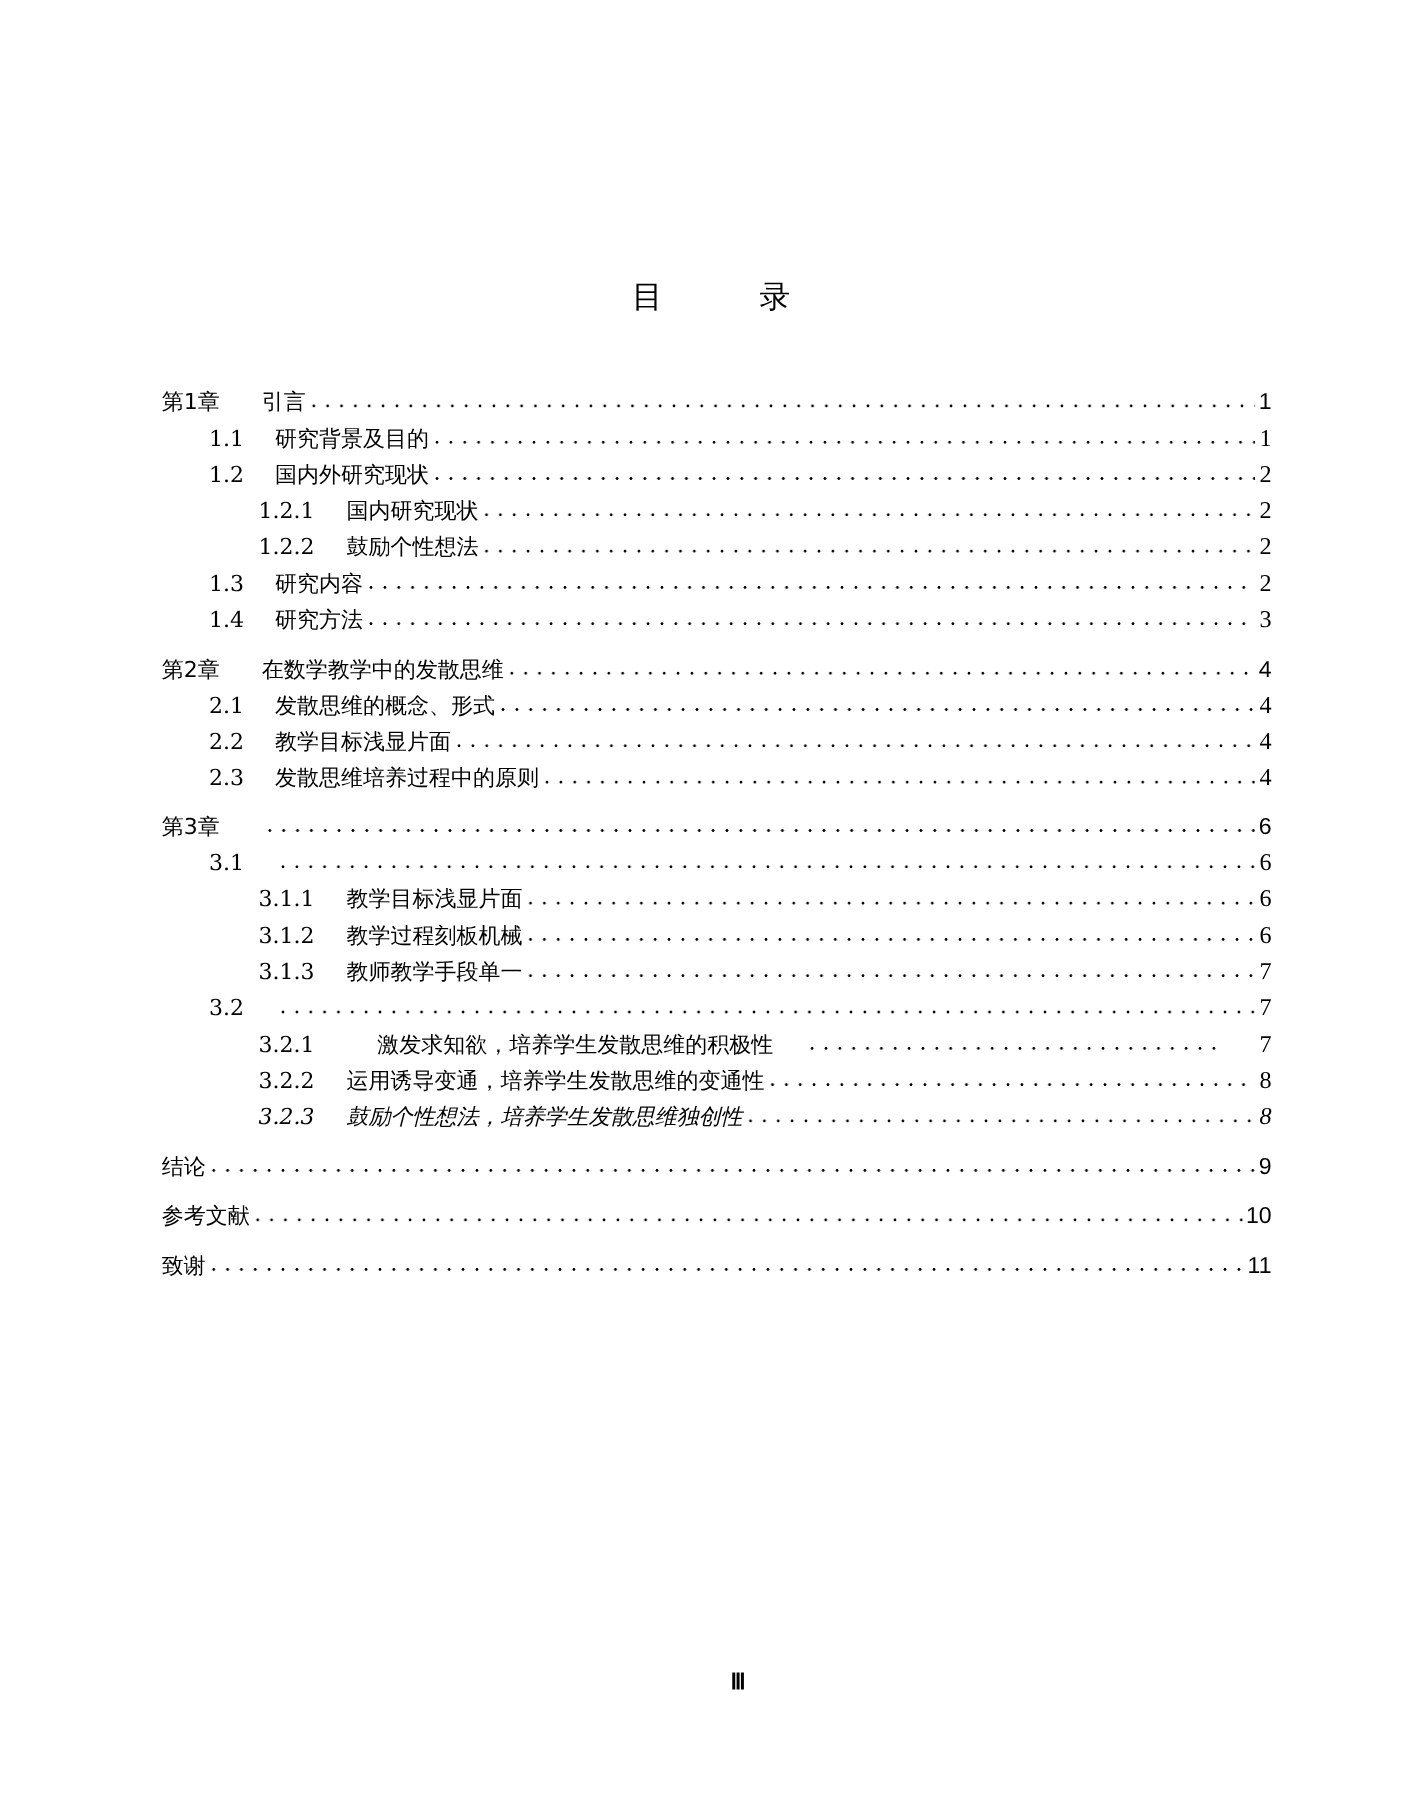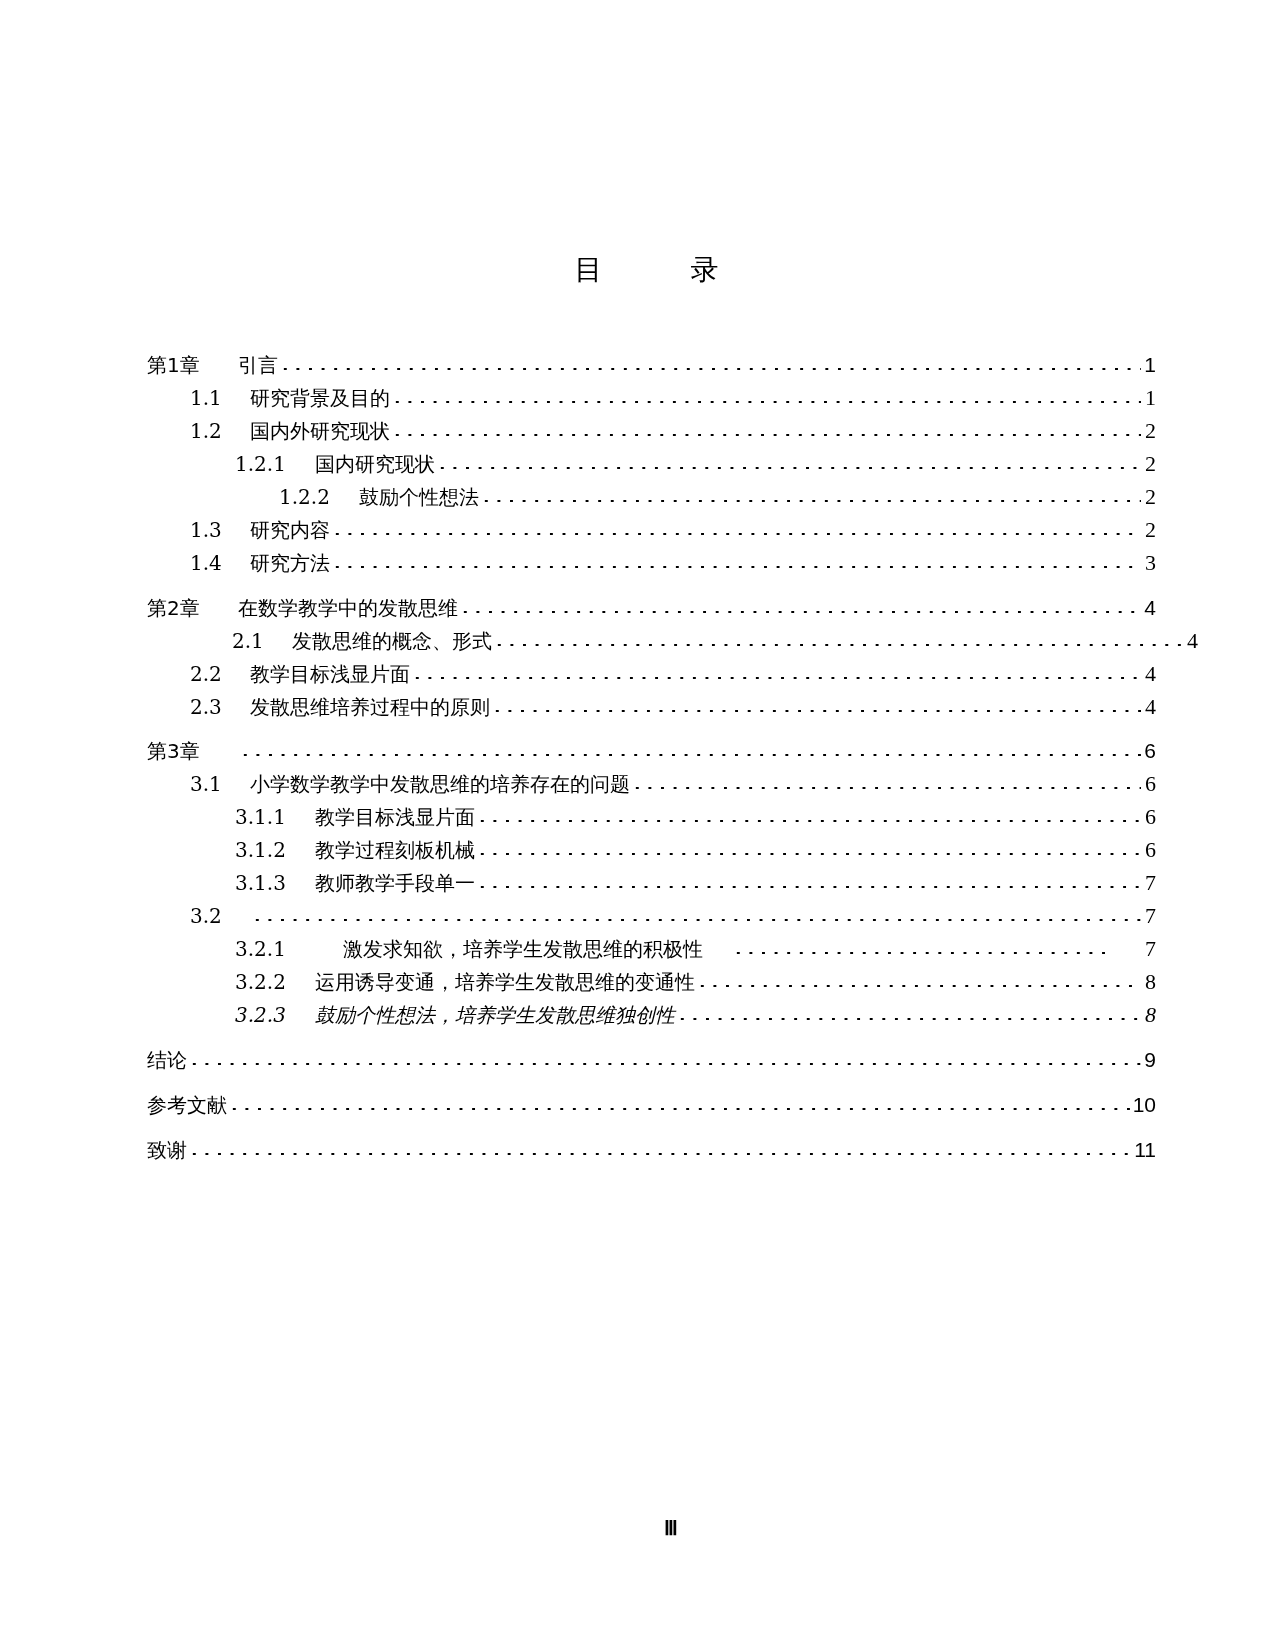--- a/index.html
+++ b/index.html
@@ -58,21 +58,21 @@
       <span class="leader"></span>
       <span class="page">2</span>
     </div>
     <div class="row lvl2" style="top: 449px; left: 235px; width: 921px; right: auto;">
       <span class="num" style="width: 80px;">1.2.1</span>
       <span class="title">国内研究现状</span>
       <span class="leader"></span>
       <span class="page">2</span>
     </div>
     <div class="row lvl2" style="top: 482px; left: 235px; width: 921px; right: auto;">
-      <span class="num" style="width: 80px; margin-left: 44px;">1.2.2</span>
+      <span class="num" style="width: 80px;">1.2.2</span>
       <span class="title">鼓励个性想法</span>
       <span class="leader"></span>
       <span class="page">2</span>
     </div>
     <div class="row lvl1" style="top: 515px; left: 190px; width: 966px; right: auto;">
       <span class="num" style="width: 60px;">1.3</span>
       <span class="title">研究内容</span>
       <span class="leader"></span>
       <span class="page">2</span>
     </div>
@@ -81,21 +81,21 @@
       <span class="title">研究方法</span>
       <span class="leader"></span>
       <span class="page">3</span>
     </div>
     <div class="row lvl0" style="top: 593px; left: 147px; width: 1009px; right: auto;">
       <span class="num" style="width: 91px;">第2章</span>
       <span class="title">在数学教学中的发散思维</span>
       <span class="leader"></span>
       <span class="page">4</span>
     </div>
-    <div class="row lvl1" style="top: 626px; left: 190px; width: 966px; right: auto; margin-left: 42px;">
+    <div class="row lvl1" style="top: 626px; left: 190px; width: 966px; right: auto;">
       <span class="num" style="width: 60px;">2.1</span>
       <span class="title">发散思维的概念、形式</span>
       <span class="leader"></span>
       <span class="page">4</span>
     </div>
     <div class="row lvl1" style="top: 659px; left: 190px; width: 966px; right: auto;">
       <span class="num" style="width: 60px;">2.2</span>
       <span class="title">教学目标浅显片面</span>
       <span class="leader"></span>
       <span class="page">4</span>
@@ -106,21 +106,20 @@
       <span class="leader"></span>
       <span class="page">4</span>
     </div>
     <div class="row lvl0" style="top: 736px; left: 147px; width: 1009px; right: auto;">
       <span class="num" style="width: 91px;">第3章</span>
       <span class="leader"></span>
       <span class="page">6</span>
     </div>
     <div class="row lvl1" style="top: 769px; left: 190px; width: 966px; right: auto;">
       <span class="num" style="width: 60px;">3.1</span>
-      <span class="title">小学数学教学中发散思维的培养存在的问题</span>
       <span class="leader"></span>
       <span class="page">6</span>
     </div>
     <div class="row lvl2" style="top: 802px; left: 235px; width: 921px; right: auto;">
       <span class="num" style="width: 80px;">3.1.1</span>
       <span class="title">教学目标浅显片面</span>
       <span class="leader"></span>
       <span class="page">6</span>
     </div>
     <div class="row lvl2" style="top: 835px; left: 235px; width: 921px; right: auto;">

